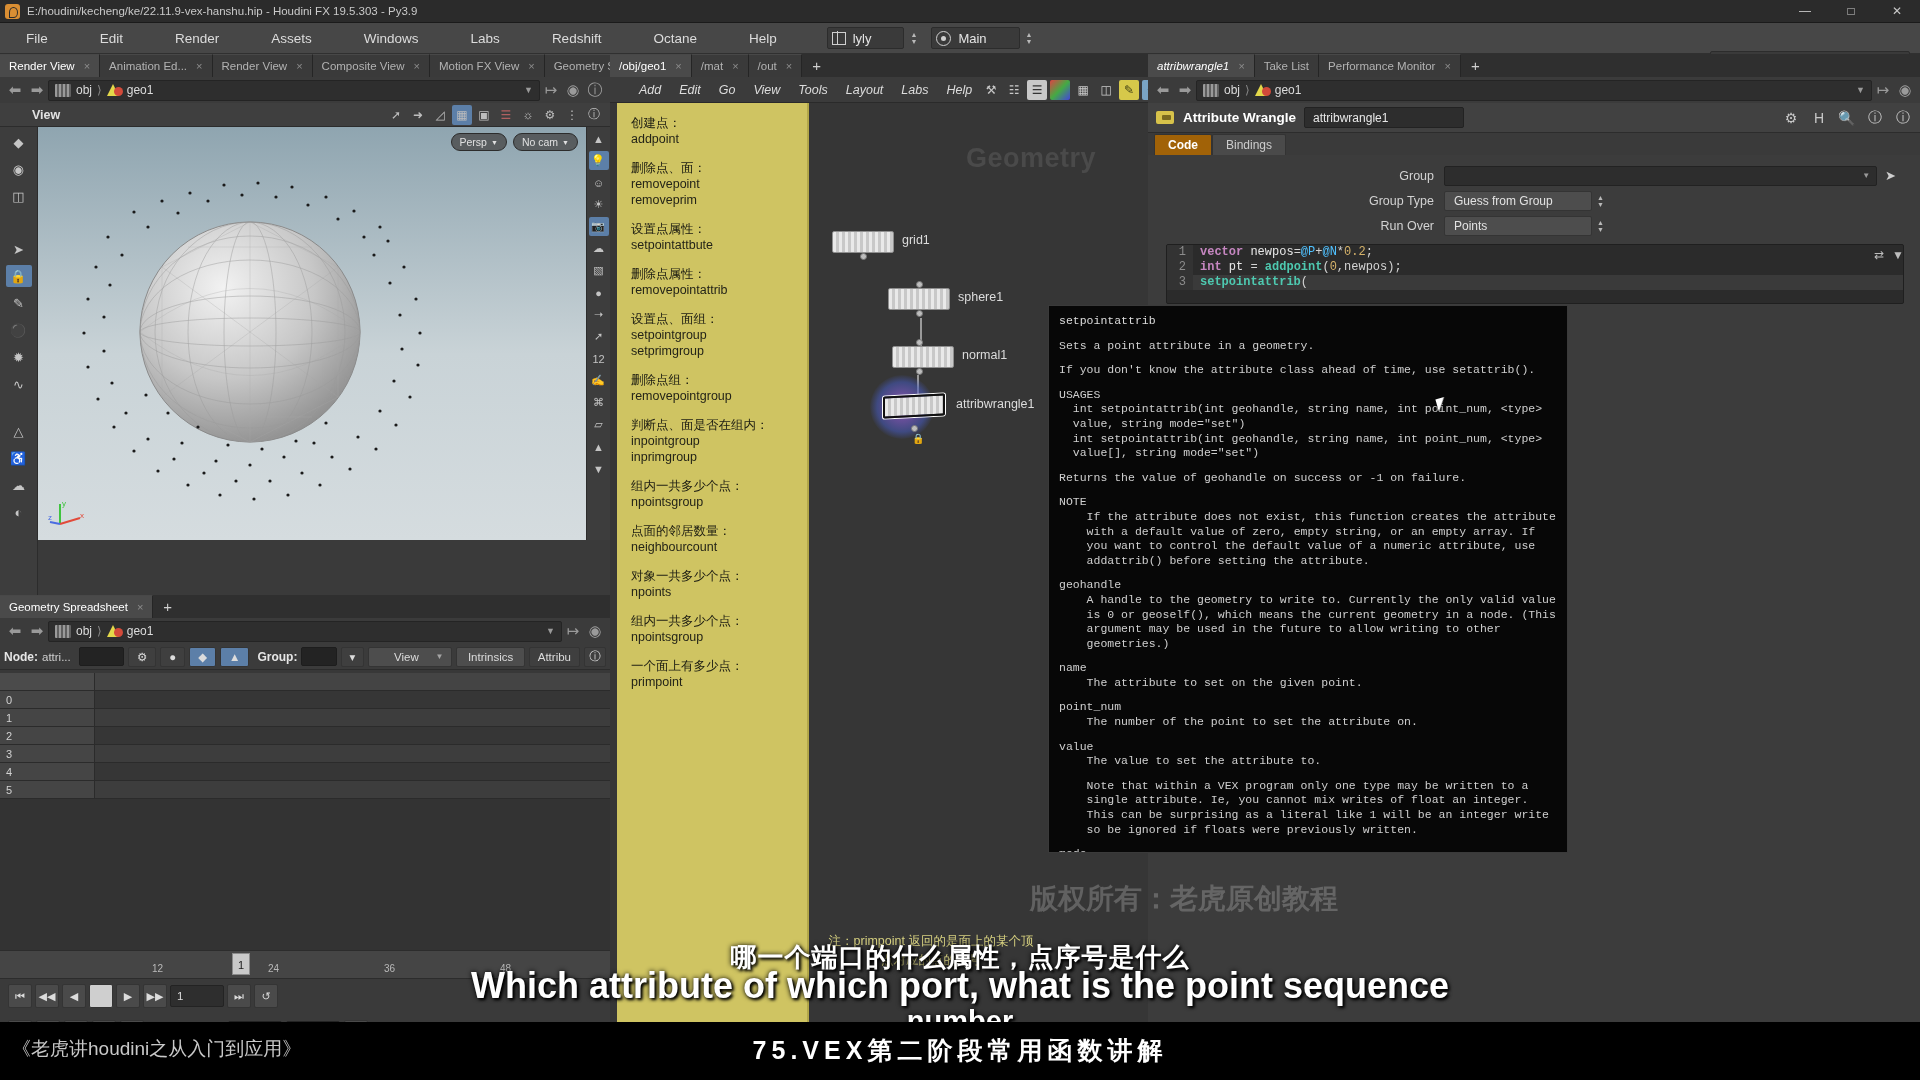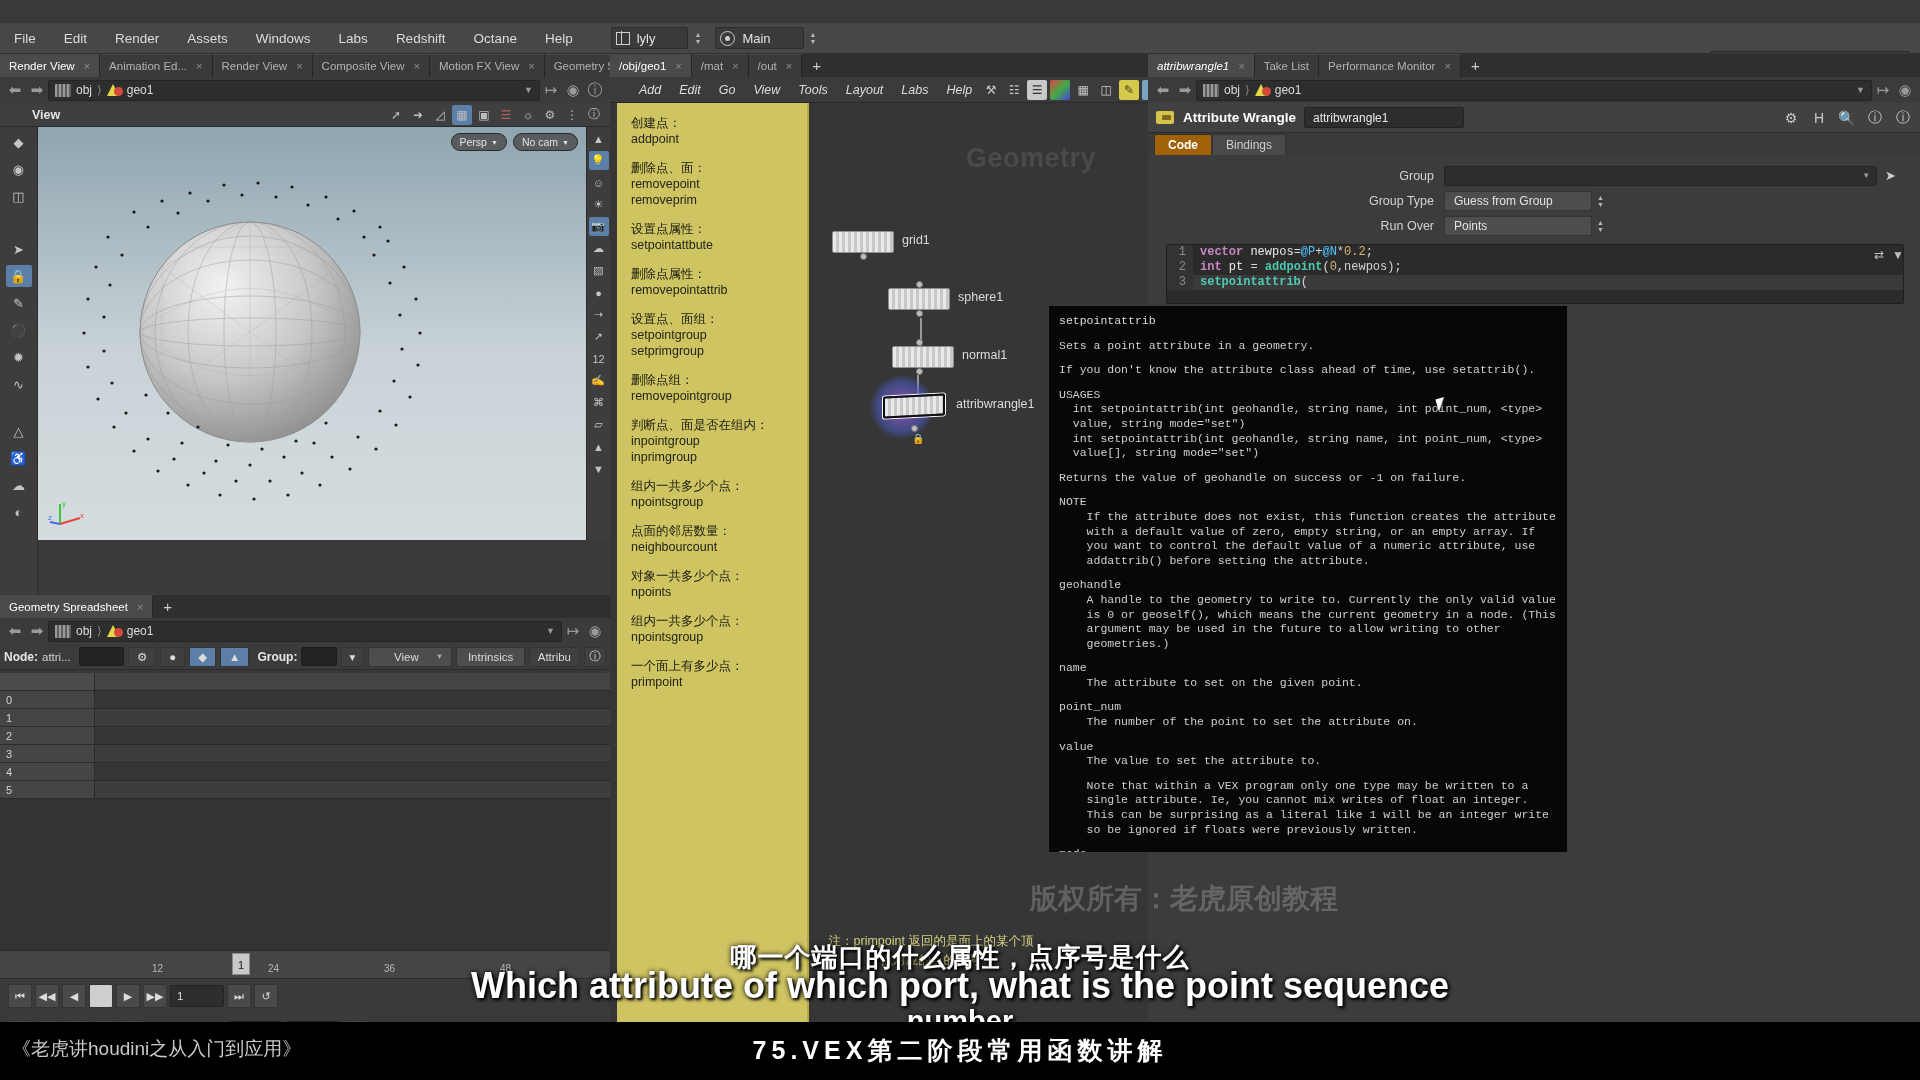--- a/index.html
+++ b/index.html
@@ -31,21 +31,21 @@
     width: 46px; height: 23px; display: flex; align-items: center; justify-content: center;
     color: #c8c8c8; font-size: 12px;
   }
 
   
   .menubar {
     position: absolute; left: 0; top: 23px; width: 1920px; height: 31px;
     background: #474747; display: flex; align-items: center;
     border-bottom: 1px solid #303030;
   }
-  .menu-item { color: #dcdcdc; font-size: 13.5px; padding: 0 14px; line-height: 31px; }
+  .menu-item { color: #dcdcdc; font-size: 13.5px; padding: 0 26px; line-height: 31px; }
   .menu-sep { width: 16px; }
   .desk-box {
     display: flex; align-items: center; height: 22px; margin-left: 8px;
     background: #3a3a3a; border: 1px solid #2c2c2c; border-radius: 2px; padding: 0 4px;
   }
   .desk-ico {
     width: 14px; height: 13px; border: 1.6px solid #cfcfcf; margin-right: 7px; position: relative;
   }
   .desk-ico::after { content:""; position:absolute; left:4px; top:-1.6px; bottom:-1.6px; width:1.6px; background:#cfcfcf;}
   .desk-label { color: #e4e4e4; font-size: 13px; padding-right: 28px; }
@@ -280,20 +280,29 @@
   .footer{position:absolute;left:0;bottom:0;width:1920px;height:58px;background:#000;}
   .footer-left{position:absolute;left:12px;top:14px;color:#c8c8c8;font-size:19px;}
   .footer-center{position:absolute;left:0;width:1920px;top:12px;text-align:center;color:#ffffff;font-size:25px;
                  letter-spacing:5px;font-weight:bold;}
 </style>
 </head>
 <body>
 
 <div id="app">
 
+  <div class="titlebar">
+    <div class="title-ico"></div>
+    <div class="title-text">E:/houdini/kecheng/ke/22.11.9-vex-hanshu.hip - Houdini FX 19.5.303 - Py3.9</div>
+    <div class="win-btns">
+      <div class="win-btn">—</div>
+      <div class="win-btn">□</div>
+      <div class="win-btn close">✕</div>
+    </div>
+  </div>
 
   <div class="menubar">
     <div class="menu-item">File</div>
     <div class="menu-item">Edit</div>
     <div class="menu-item">Render</div>
     <div class="menu-item">Assets</div>
     <div class="menu-item">Windows</div>
     <div class="menu-item">Labs</div>
     <div class="menu-item">Redshift</div>
     <div class="menu-item">Octane</div>

